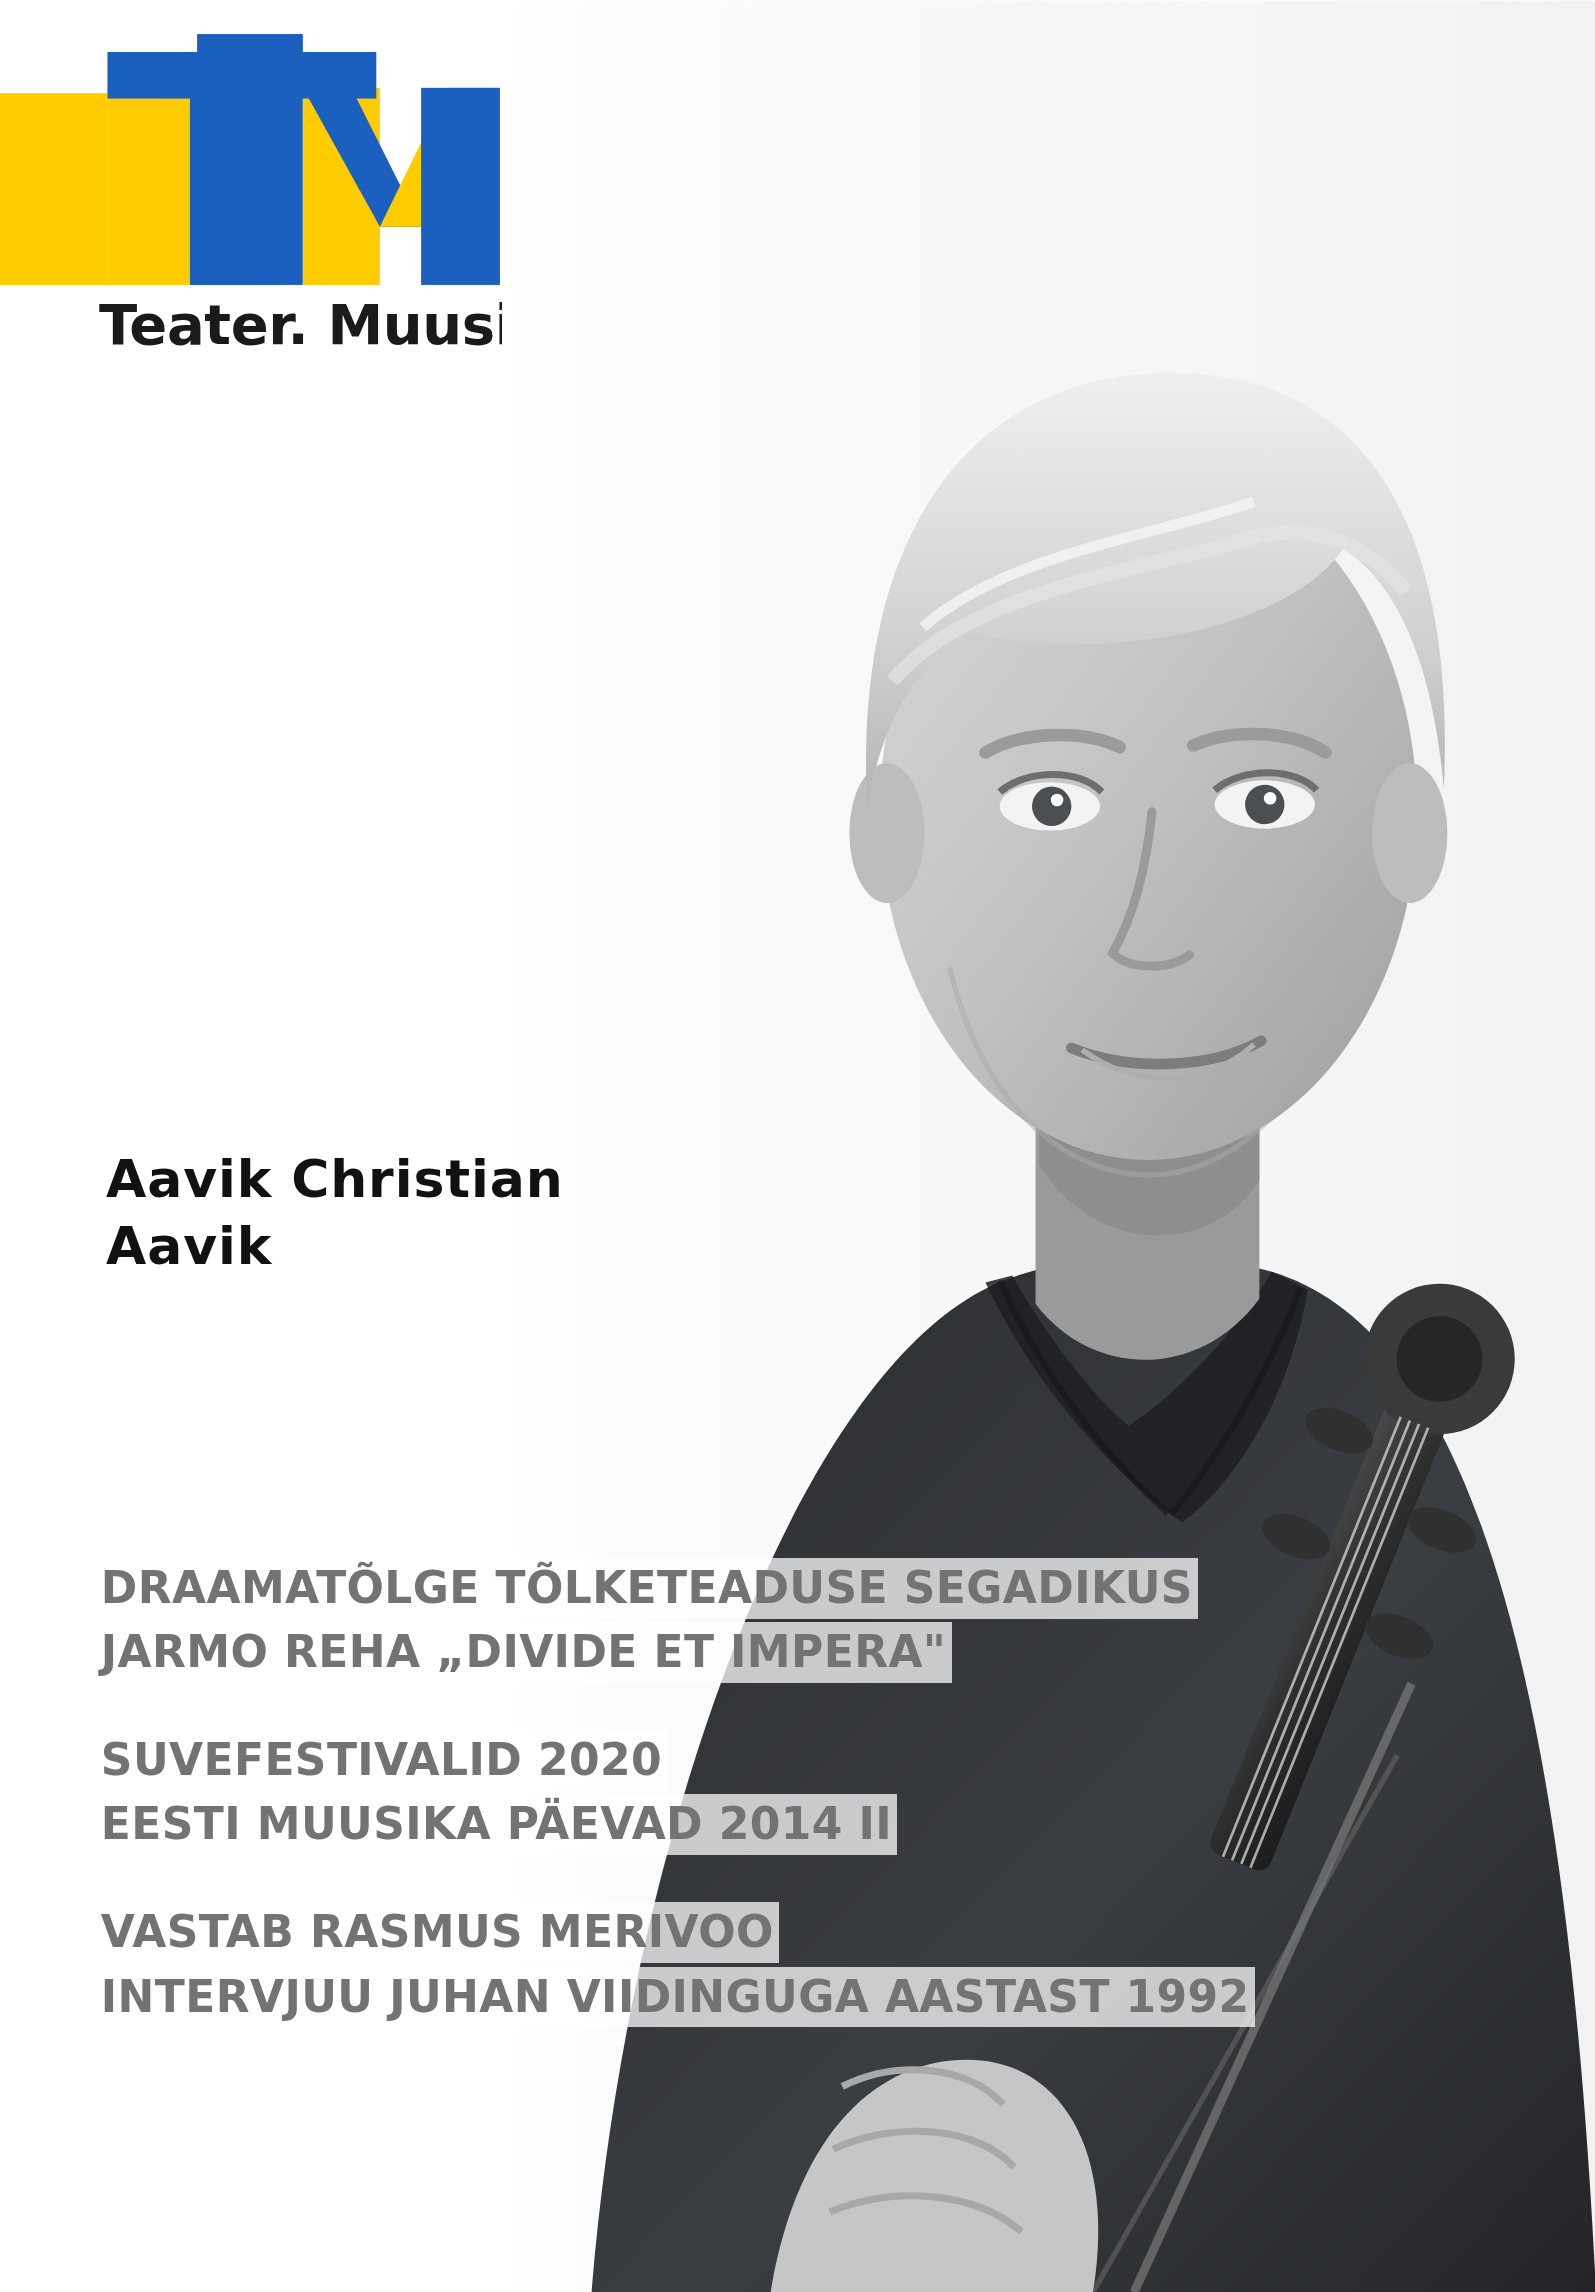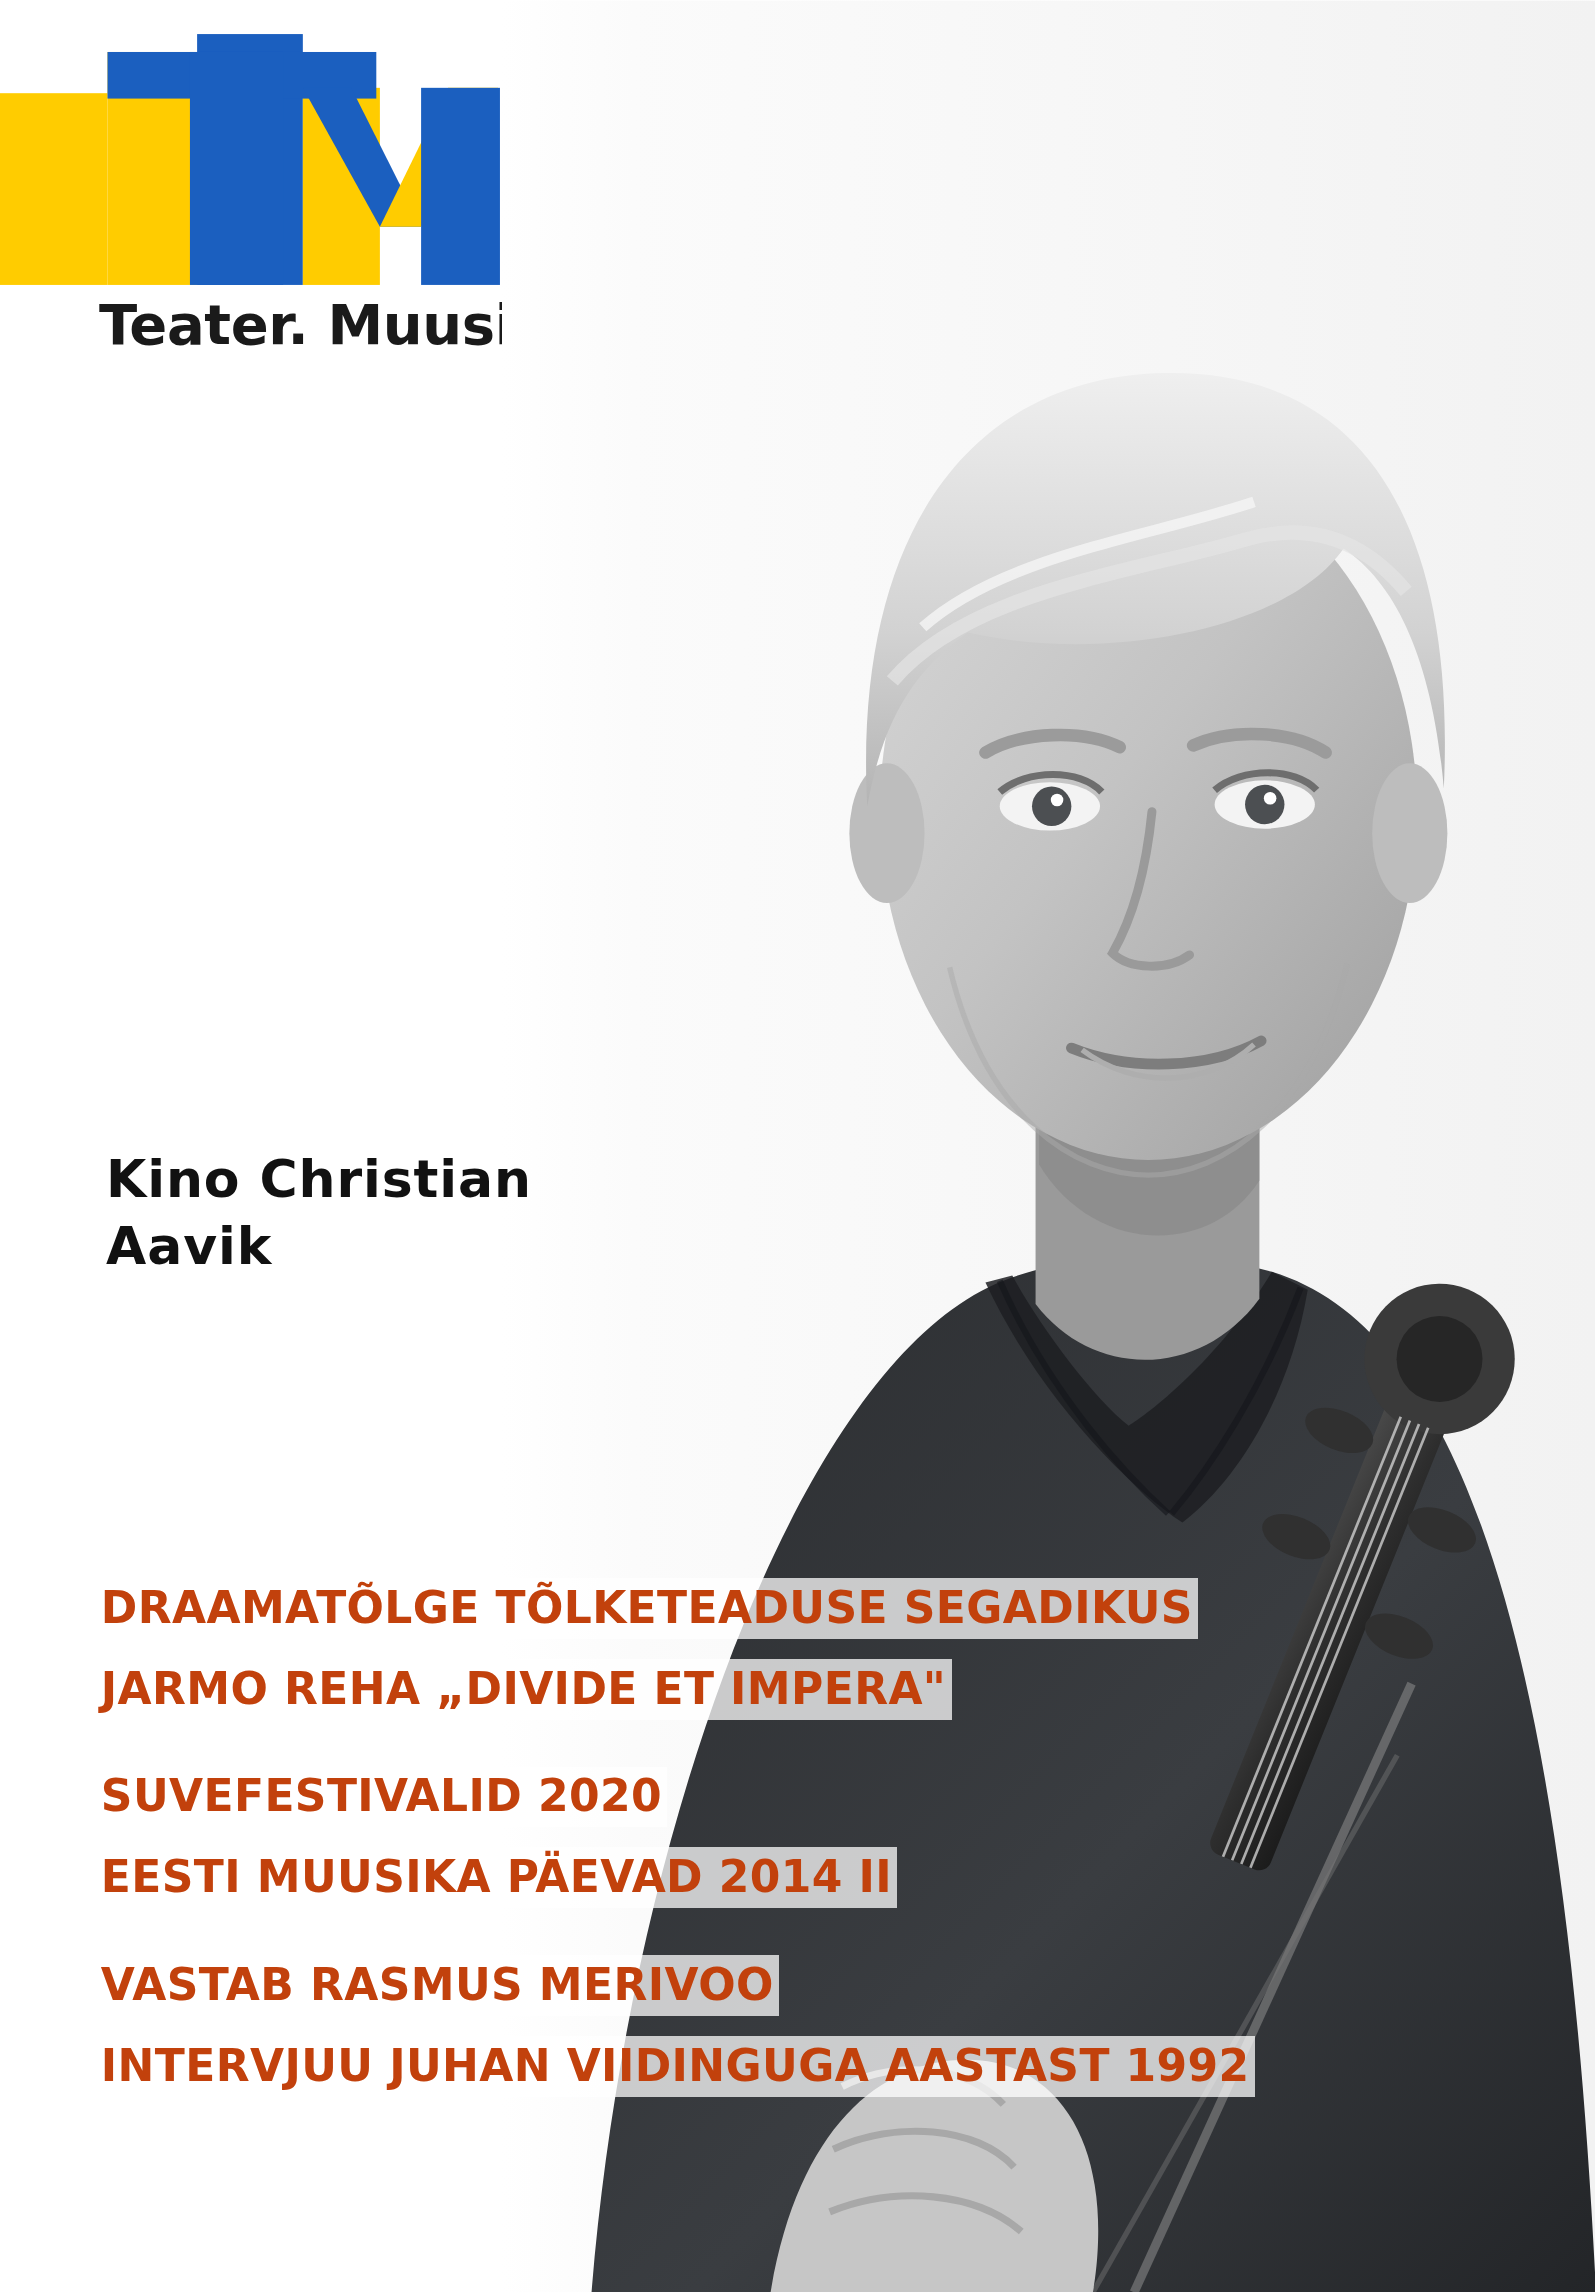--- a/index.html
+++ b/index.html
@@ -96,27 +96,26 @@
   .headline-group {
     margin-bottom: 47px;
   }
   .headline-group:last-child { margin-bottom: 0; }
   .headline {
     display: table;
     font-family: "DejaVu Sans", sans-serif;
     font-weight: bold;
     font-size: 44px;
     line-height: 1.30;
-    color: #c2410c;
+    color: #737373;
     letter-spacing: 0.4px;
     background: rgba(255,255,255,0.74);
     padding: 0.9px 5.4px 2.7px 1.8px;
     margin-bottom: 3.6px;
     white-space: nowrap;
-    margin-top: 20px;
   }
 </style>
 </head>
 <body>
 
 <div class="cover">
 
   <div class="logo-block">
     <div class="logo-mark">
       <svg class="logo-svg" width="887" height="251" viewBox="0 0 990 280" xmlns="http://www.w3.org/2000/svg">
@@ -230,21 +229,21 @@
       <line x1="660" y1="2560" x2="1000" y2="1960" stroke="#777777" stroke-width="6" opacity="0.45"></line>
 
       <path d="M300 2560 C 330 2380, 420 2300, 520 2300 C 600 2300, 650 2360, 662 2440 C 672 2500, 660 2560, 660 2560 Z" fill="#c6c6c6"></path>
       <path d="M380 2330 C 440 2300, 520 2306, 560 2350" stroke="#a8a8a8" stroke-width="8" fill="none"></path>
       <path d="M370 2400 C 440 2368, 530 2374, 572 2420" stroke="#a8a8a8" stroke-width="8" fill="none"></path>
       <path d="M366 2470 C 440 2440, 530 2448, 580 2492" stroke="#a8a8a8" stroke-width="8" fill="none"></path>
     </svg>
   </div>
 
   <div class="person-name">
-    <div>Kino Christian</div>
+    <div>Aavik Christian</div>
     <div>Aavik</div>
   </div>
 
   <div class="headlines">
 
     <div class="headline-group">
       <div class="headline">DRAAMATÕLGE TÕLKETEADUSE SEGADIKUS</div>
       <div class="headline">JARMO REHA „DIVIDE ET IMPERA"</div>
     </div>
 

